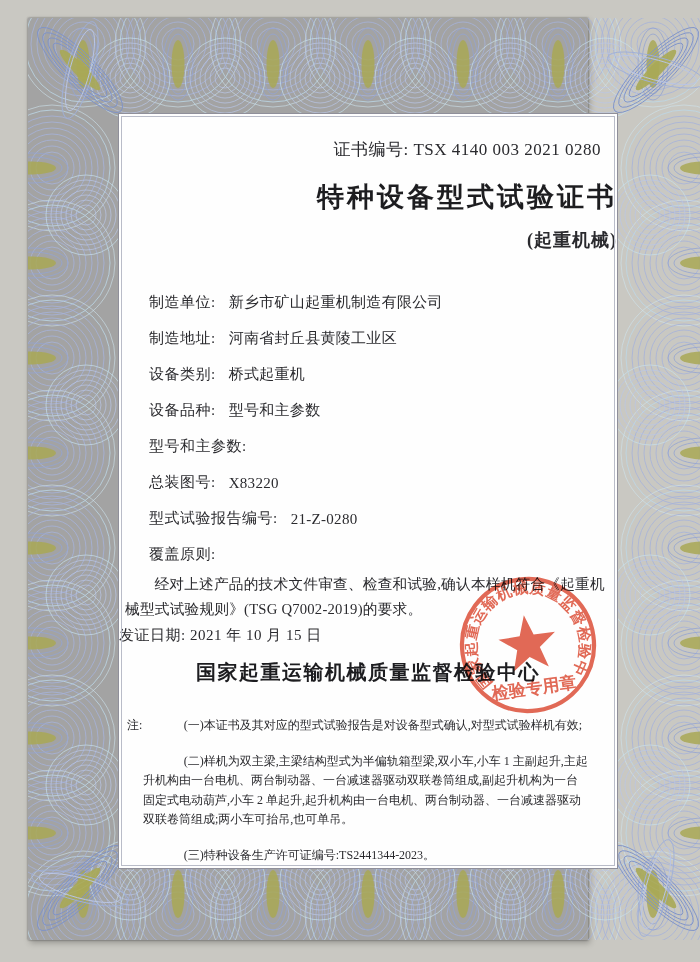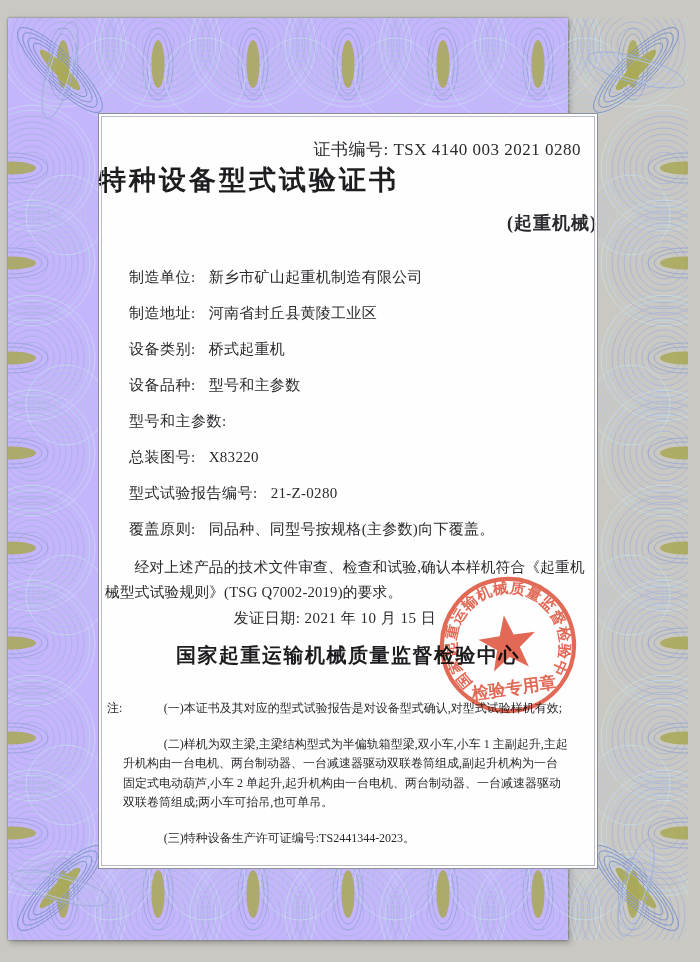--- a/index.html
+++ b/index.html
@@ -4,44 +4,44 @@
 <style>
   html,body{margin:0;padding:0;}
   body{
     width:700px;height:962px;
     background:#c9c8c2;
     font-family:"Liberation Serif","DejaVu Serif",serif;
     position:relative;overflow:hidden;
   }
   .stage{position:absolute;inset:0;}
   .paper{
-    position:absolute;left:8px;top:18px;width:560px;height:922px;
-    background:#c4b5fd;
+    position:absolute;left:28px;top:18px;width:560px;height:922px;
+    background:#a3a3a3;
     box-shadow:0 0 2px rgba(0,0,0,.45), 2px 3px 6px rgba(0,0,0,.25);
   }
   .border-art{position:absolute;left:0;top:0;}
   .panel{
     position:absolute;left:90px;top:95px;width:500px;height:756px;
     background:#fefefe;
     border:1px solid #8f8f9a;
     box-sizing:border-box;
   }
   .panel::after{
     content:"";position:absolute;inset:2px;border:1px solid #b9bcc8;pointer-events:none;
   }
   .content{position:relative;width:100%;height:100%;color:#2a2a2e;}
   .cert-no{margin:24px 16px 0 0;text-align:right;font-size:17px;letter-spacing:.5px;}
-  .title{margin-top:1px;text-align:left;font-size:27px;font-weight:bold;letter-spacing:3px;color:#1d1d20;}
+  .title{margin-top:18px;text-align:right;font-size:27px;font-weight:bold;letter-spacing:3px;color:#1d1d20;}
   .subtitle{margin-top:13px;text-align:right;font-size:18px;font-weight:bold;letter-spacing:1px;}
   .fields{margin:24px 0 0 30px;}
-  .field-row{display:flex;align-items:center;height:36px;font-size:15px;}
+  .field-row{display:flex;align-items:flex-end;height:36px;font-size:15px;}
   .field-row .lbl{flex:none;margin-right:13px;letter-spacing:.5px;}
   .field-row .val{letter-spacing:.3px;}
   .statement{margin:8px 5px 0 6px;font-size:14.7px;line-height:25px;text-indent:2em;letter-spacing:.2px;}
-  .date-line{margin:4px 26px 0 0;text-align:center;font-size:15px;letter-spacing:.5px;}
+  .date-line{margin:4px 26px 0 0;text-align:left;font-size:15px;letter-spacing:.5px;}
   .authority{margin-top:14px;text-align:center;font-size:20px;font-weight:bold;letter-spacing:1.5px;color:#1d1d20;}
   .notes{position:relative;margin:30px 12px 0 8px;font-size:12px;line-height:19.5px;}
   .notes-label{position:absolute;left:0;top:0;}
   .note{margin:16px;text-indent:3.4em;}
   .seal{
     position:absolute;left:415px;top:542px;width:170px;height:170px;
     mix-blend-mode:multiply;opacity:.85;pointer-events:none;
   }
 </style>
 </head>
@@ -186,21 +186,20 @@
           <div class="field-row">
             <span class="lbl">总装图号:</span>
             <span class="val">X83220</span>
           </div>
           <div class="field-row">
             <span class="lbl">型式试验报告编号:</span>
             <span class="val">21-Z-0280</span>
           </div>
           <div class="field-row">
             <span class="lbl">覆盖原则:</span>
-            <span class="val">同品种、同型号按规格(主参数)向下覆盖。</span>
           </div>
         </div>
 
         <div class="statement">经对上述产品的技术文件审查、检查和试验,确认本样机符合《起重机械型式试验规则》(TSG Q7002-2019)的要求。</div>
 
         <div class="date-line">
           <span>发证日期:</span>
           <span>2021 年 10 月 15 日</span>
         </div>
 

